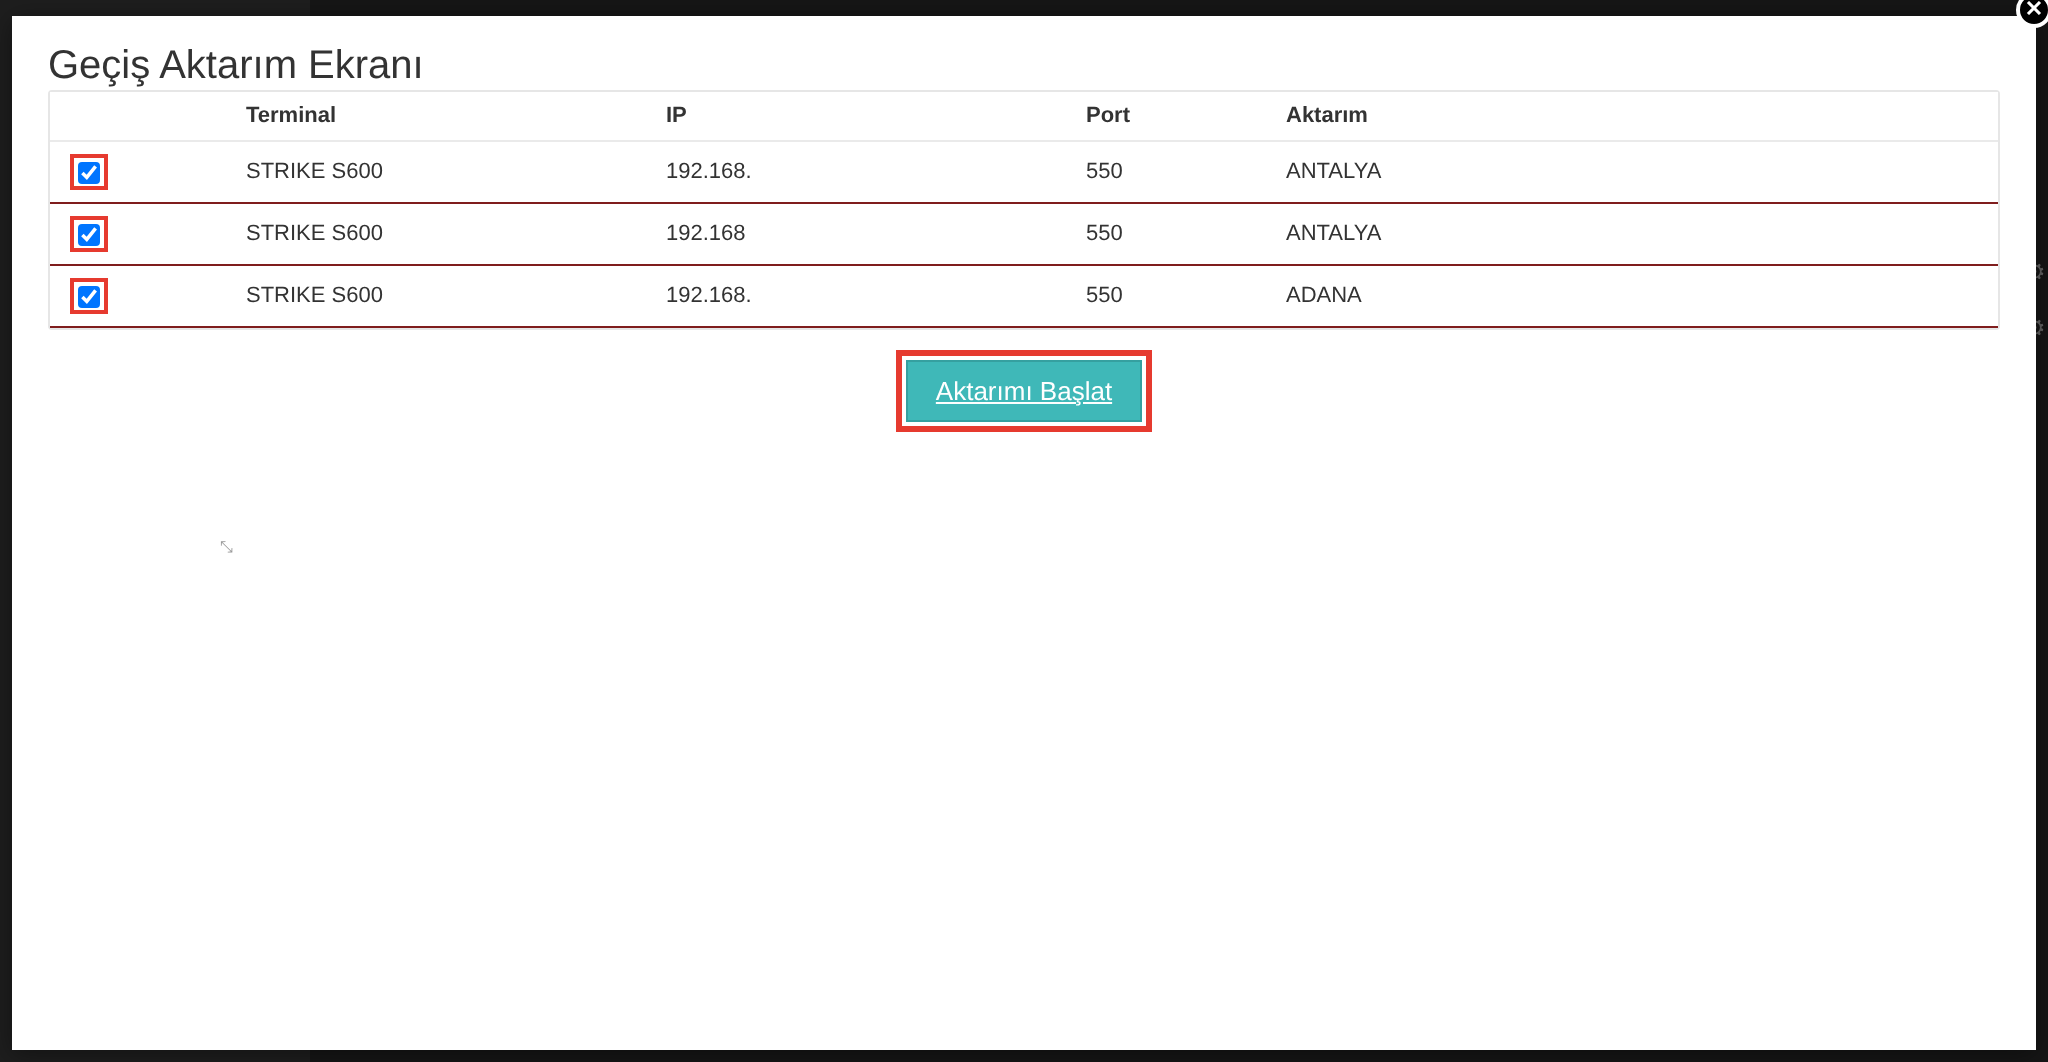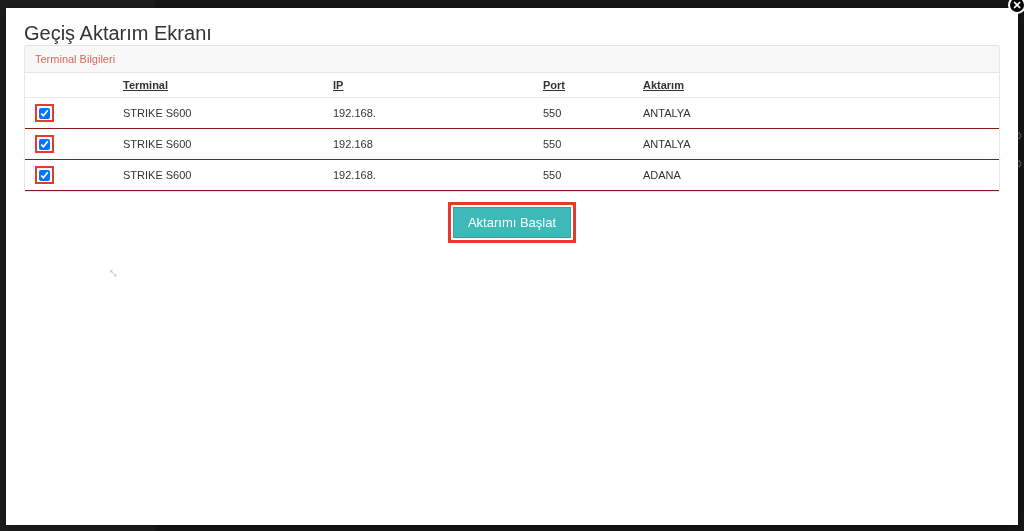--- a/index.html
+++ b/index.html
@@ -88,21 +88,20 @@
     border-collapse: collapse;
     font-size: 11px;
     color: #333;
   }
   table.grid thead th {
     text-align: left;
     font-weight: bold;
     padding: 6px 8px;
     border-bottom: 1px solid #eaeaea;
     background: #fff;
-    text-decoration: underline;
   }
   table.grid tbody td {
     padding: 6px 8px;
     border-bottom: 1px solid #7f1d1d;
     font-size: 11px;
     color: #333;
   }
   .col-check { width: 90px; }
   .col-terminal { width: 210px; }
   .col-ip { width: 210px; }
@@ -130,20 +129,21 @@
   }
   .start-btn {
     display: inline-block;
     background: #3fb8b8;
     color: #fff;
     font-size: 13px;
     padding: 7px 14px;
     border: 1px solid #35a0a0;
     cursor: pointer;
     font-family: inherit;
+    text-decoration: underline;
   }
   .tiny-mark {
     position: absolute;
     left: 104px;
     top: 261px;
     font-size: 8px;
     color: #999;
   }
 </style>
 </head>
@@ -160,21 +160,20 @@
 <div class="close-btn">
   <span>✕</span>
 </div>
 
 <div class="modal">
   <div class="modal-inner">
 
     <div class="modal-title">Geçiş Aktarım Ekranı</div>
 
     <div class="panel">
-      <div class="panel-header">Terminal Bilgileri</div>
 
       <table class="grid">
         <thead>
           <tr>
             <th class="col-check"></th>
             <th class="col-terminal">Terminal</th>
             <th class="col-ip">IP</th>
             <th class="col-port">Port</th>
             <th class="col-isyeri">Aktarım</th>
           </tr>

